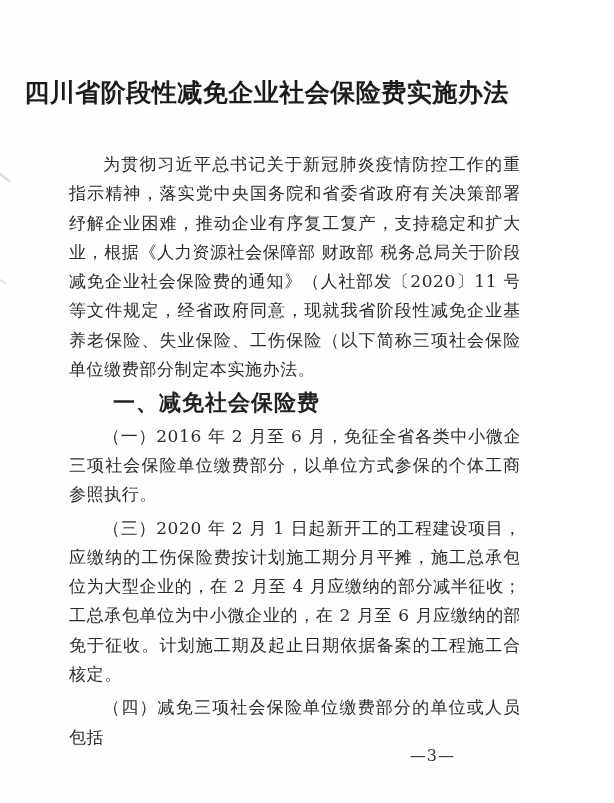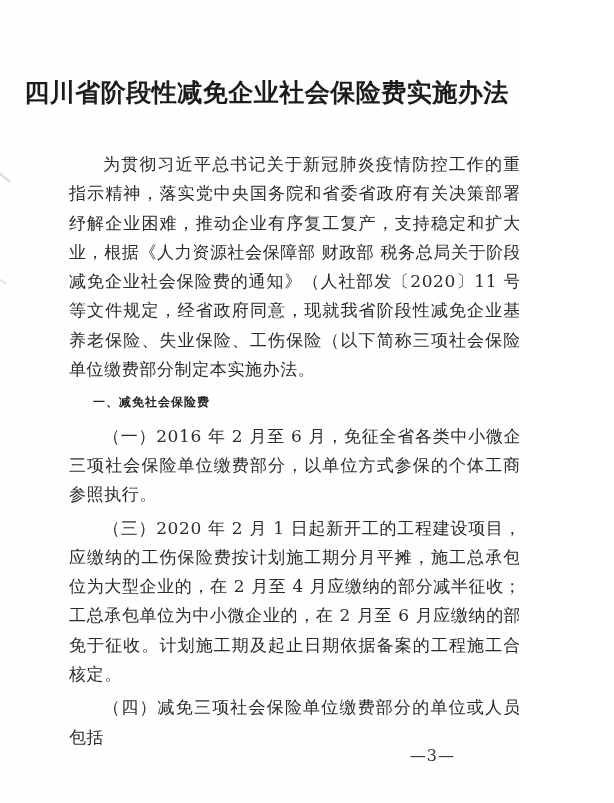--- a/index.html
+++ b/index.html
@@ -40,21 +40,21 @@
     color: #2b2b2b;
     text-align: justify;
   }
   .para {
     margin: 4px;
     text-indent: 2em;
   }
   .para.heading {
     font-family: "DejaVu Sans", "Liberation Sans", sans-serif;
     font-weight: 700;
-    font-size: 12px;
+    font-size: 22px;
     letter-spacing: 1px;
     color: #222222;
   }
   .page-number {
     position: absolute;
     top: 746px;
     right: 64px;
     font-size: 16px;
     letter-spacing: 1px;
     color: #333333;

